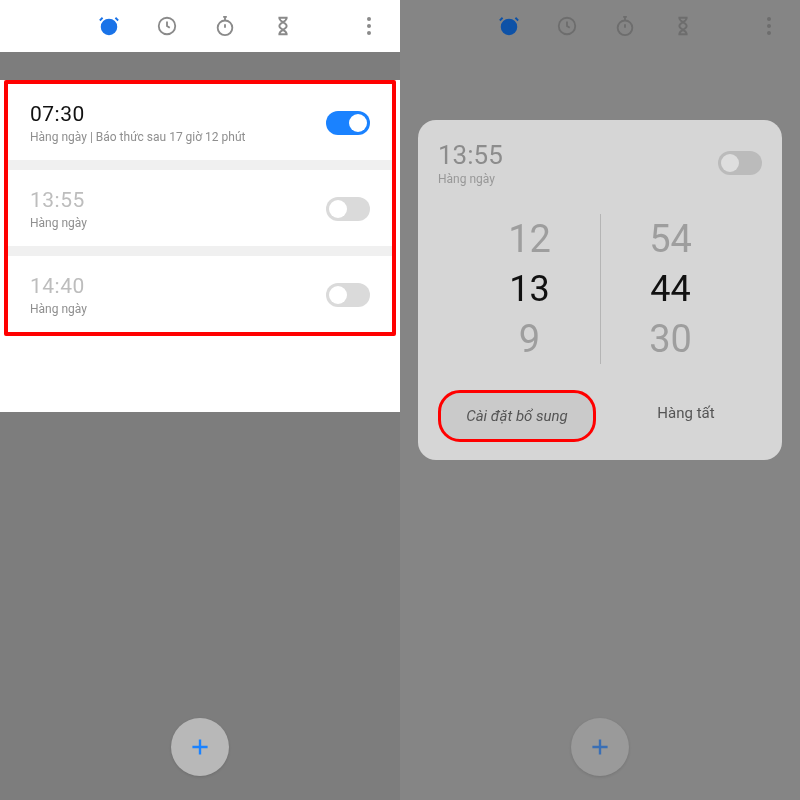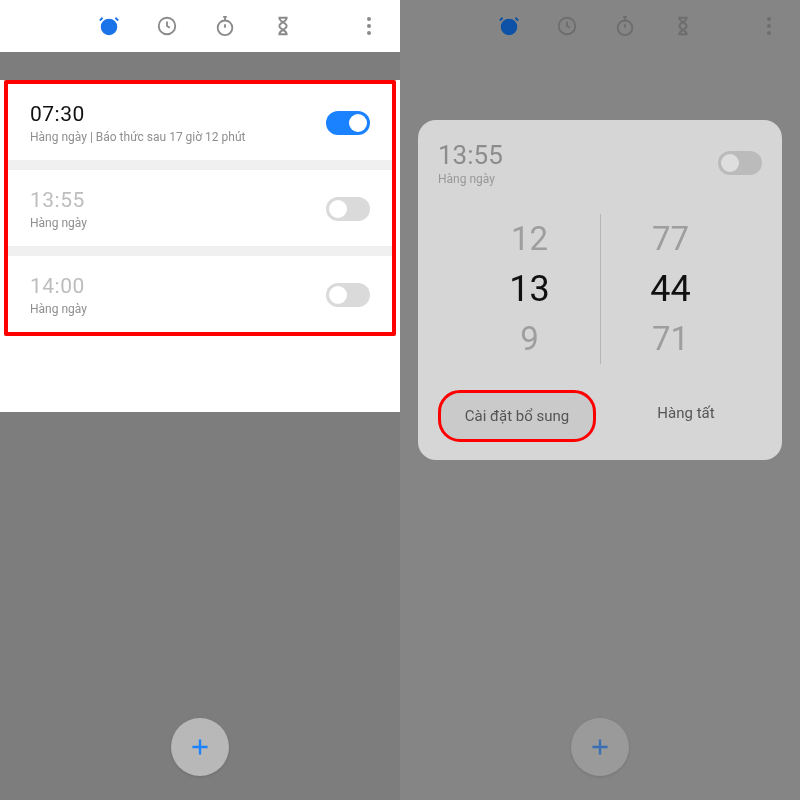--- a/index.html
+++ b/index.html
@@ -48,27 +48,27 @@
   .sheet { position:absolute; left:18px; right:18px; top:120px; background:#d6d6d6; border-radius:18px; padding: 20px 20px 18px 20px; }
   .sheet-head { display:flex; align-items:center; }
   .sheet-time { font-size: 26px; color:#8c8c8c; }
   .sheet-sub { font-size: 12px; color:#989898; margin-top:2px; }
   .sheet-toggle { margin-left:auto; }
   .sheet .toggle.off { background:#bbbbbb; }
   .sheet .toggle .knob { background:#dedede; }
 
   .wheel { display:flex; justify-content:center; gap: 0; margin: 28px 0 26px 0; position:relative; }
   .wheel-col { width: 140px; text-align:center; }
-  .wheel-val { font-size: 33px; line-height:50px; color:#9e9e9e; }
+  .wheel-val { font-size: 38px; line-height:50px; color:#9e9e9e; }
   .wheel-val.sel { color:#111; font-size: 36px; }
   .wheel-divider { width: 1px; background:#b5b5b5; }
 
   .sheet-btns { display:flex; gap: 14px; }
   .sheet-btn { flex:1; text-align:center; font-size: 15px; color:#555; padding: 14px 4px; border-radius: 22px; }
-  .sheet-btn.primary { background:#cacaca; }
+  .sheet-btn.primary { background:#cacaca;font-style:italic; }
   .highlight-red { border: 3px solid #ff0000; }
 
 </style>
 </head>
 <body>
 
 <div class="panel panel-left">
   <div style="position:absolute; inset:0; background:#fff;"></div>
   <div style="position:absolute; inset:0; background:#7d7d7d; top:412px;"></div>
 
@@ -123,21 +123,21 @@
           <div class="alarm-time dim">13:55</div>
           <div class="alarm-sub">Hàng ngày</div>
         </div>
         <div class="toggle off">
             <div class="knob"></div>
           </div>
       </div>
 
       <div class="alarm-item">
         <div class="alarm-text">
-          <div class="alarm-time dim">14:00</div>
+          <div class="alarm-time dim">14:40</div>
           <div class="alarm-sub">Hàng ngày</div>
         </div>
         <div class="toggle off">
             <div class="knob"></div>
           </div>
       </div>
     </div>
   </div>
 
   <div class="fab" style="background:#b8b8b8;">
@@ -199,23 +199,23 @@
     </div>
 
     <div class="wheel">
       <div class="wheel-col">
         <div class="wheel-val">12</div>
         <div class="wheel-val sel">13</div>
         <div class="wheel-val">9</div>
       </div>
       <div class="wheel-divider"></div>
       <div class="wheel-col">
-        <div class="wheel-val">77</div>
+        <div class="wheel-val">54</div>
         <div class="wheel-val sel">44</div>
-        <div class="wheel-val">71</div>
+        <div class="wheel-val">30</div>
       </div>
     </div>
 
     <div class="sheet-btns">
       <div class="sheet-btn primary highlight-red">Cài đặt bổ sung</div>
       <div class="sheet-btn">Hàng tất</div>
     </div>
   </div>
 
   <div class="fab" style="background:#9a9a9a;">

